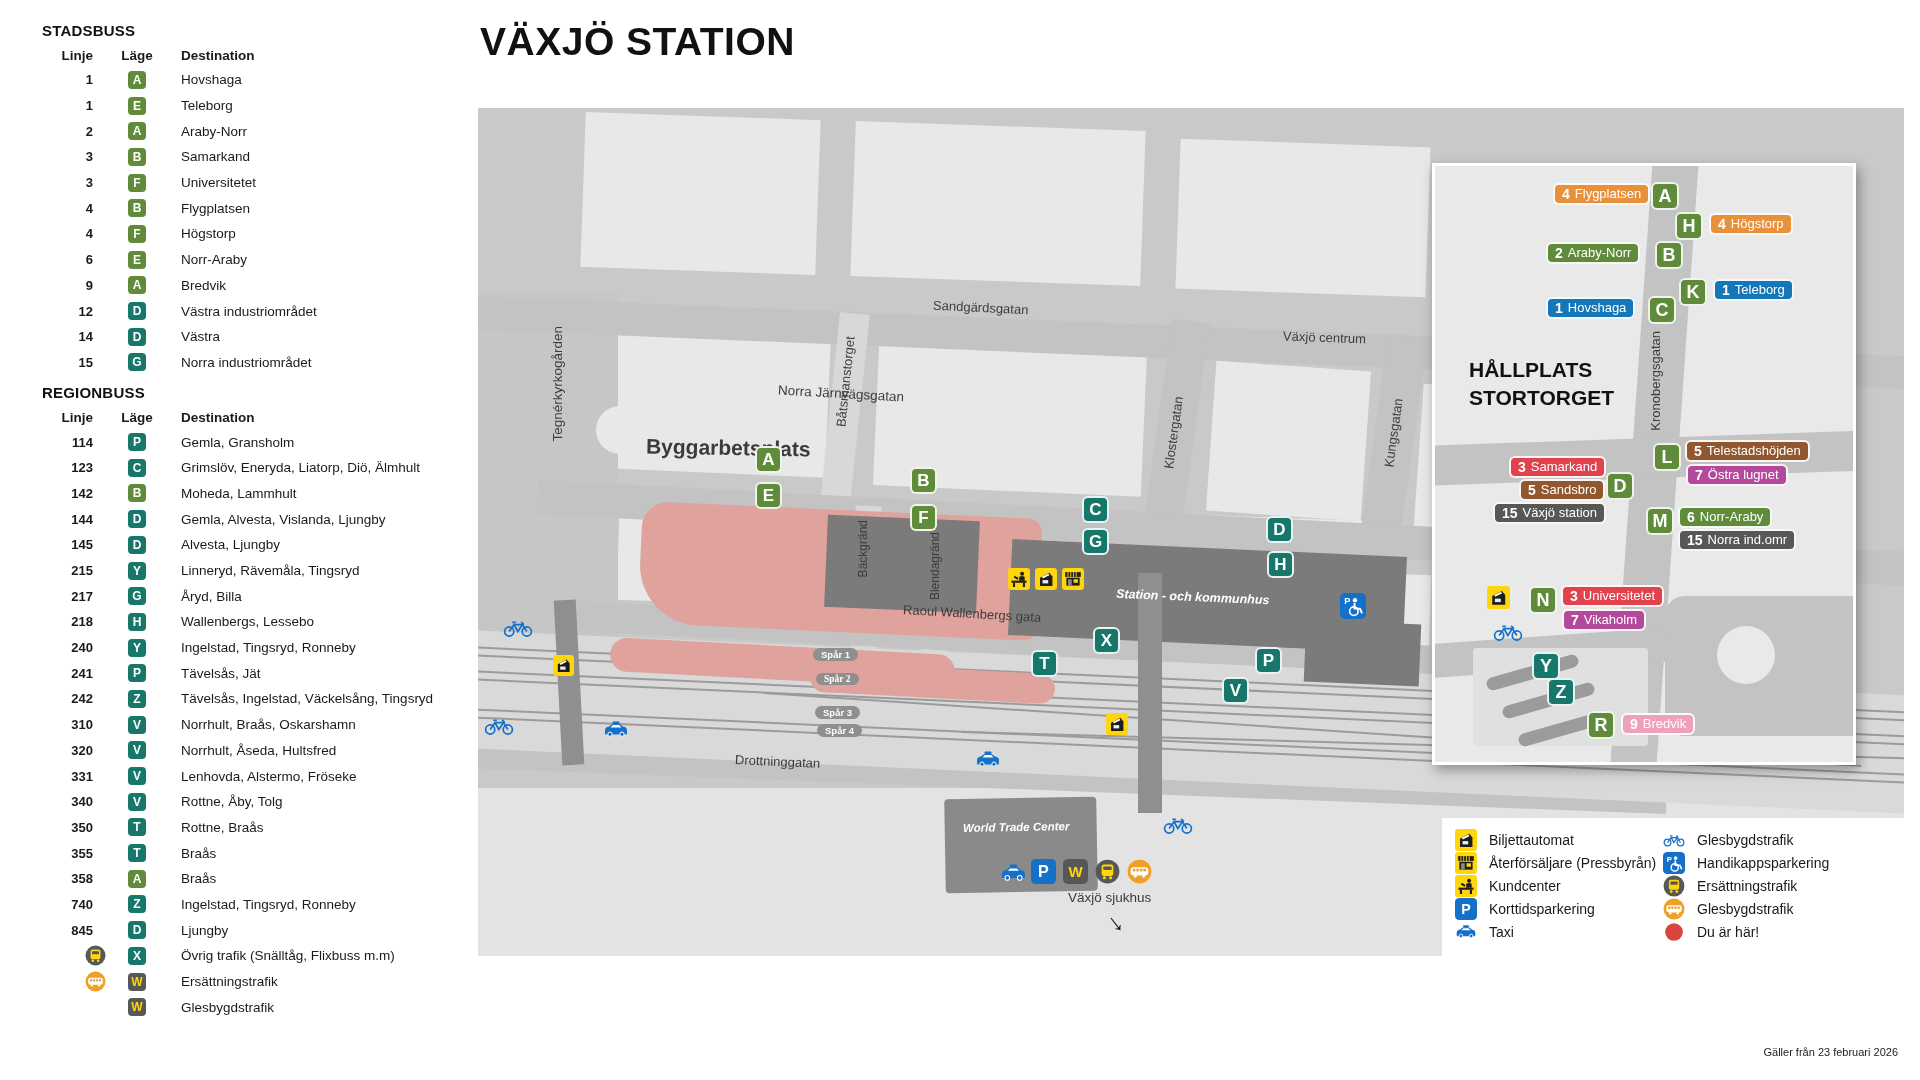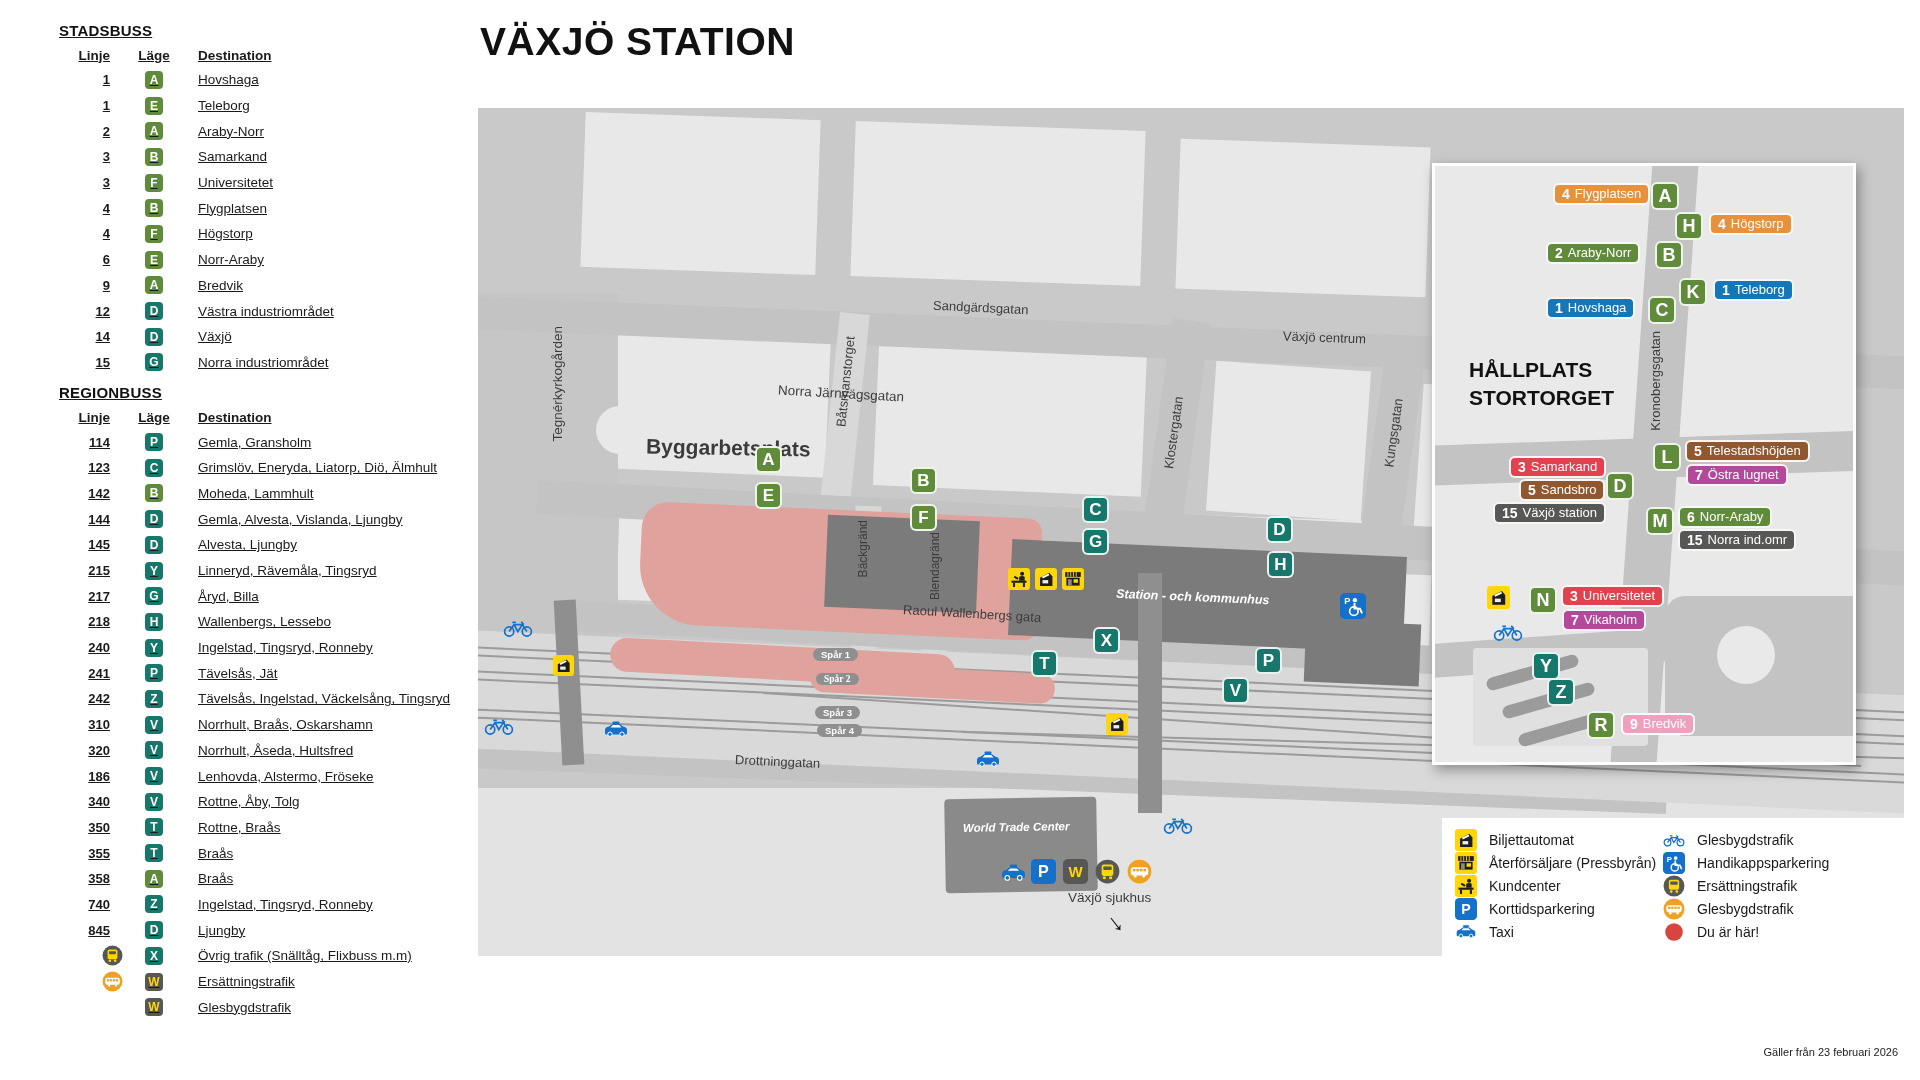--- a/index.html
+++ b/index.html
@@ -1,20 +1,20 @@
 <!DOCTYPE html>
 <html><head>
 <meta charset="utf-8">
 <style>
   * { margin:0; padding:0; box-sizing:border-box; }
   html,body { background:#fff; font-family:"Liberation Sans","DejaVu Sans",sans-serif; color:#1a1a1a; }
   #stage { position:relative; width:1920px; height:1080px; background:#fff; overflow:hidden; }
 
   
-  #sidebar { position:absolute; left:50px; top:22px; width:420px;text-decoration:underline; }
+  #sidebar { position:absolute; left:33px; top:22px; width:420px; }
   .tbl-heading { font-size:15px; font-weight:bold; color:#111; margin:0 0 4px 9px; letter-spacing:.2px; }
   .cols { display:flex; font-weight:bold; font-size:13.5px; height:24px; align-items:center; }
   .col-linje { width:60px; text-align:right; }
   .col-lage { width:52px; text-align:center; margin-left:18px;}
   .col-dest { margin-left:18px; }
   .srow { display:flex; align-items:center; height:25.7px; font-size:13.5px; }
   .linje { width:60px; text-align:right; font-weight:bold; font-size:13px; }
   .lage-cell { width:52px; margin-left:18px; display:flex; justify-content:center; align-items:center; gap:4px; position:relative;}
   .circ { position:absolute; left:-26px; width:21px; height:21px; }
   .circ svg { width:100%; height:100%; display:block; }
@@ -168,21 +168,21 @@
           </span>
           <span class="dest">Västra industriområdet</span>
         </div>
 
         <div class="srow">
           <span class="linje">14</span>
           <span class="lage-cell">
             <span class="circ"></span>
             <span class="badge-s teal">D</span>
           </span>
-          <span class="dest">Växjö</span>
+          <span class="dest">Västra</span>
         </div>
 
         <div class="srow">
           <span class="linje">15</span>
           <span class="lage-cell">
             <span class="circ"></span>
             <span class="badge-s teal">G</span>
           </span>
           <span class="dest">Norra industriområdet</span>
         </div>
@@ -306,21 +306,21 @@
         <div class="srow">
           <span class="linje">320</span>
           <span class="lage-cell">
             <span class="circ"></span>
             <span class="badge-s teal">V</span>
           </span>
           <span class="dest">Norrhult, Åseda, Hultsfred</span>
         </div>
 
         <div class="srow">
-          <span class="linje">186</span>
+          <span class="linje">331</span>
           <span class="lage-cell">
             <span class="circ"></span>
             <span class="badge-s teal">V</span>
           </span>
           <span class="dest">Lenhovda, Alstermo, Fröseke</span>
         </div>
 
         <div class="srow">
           <span class="linje">340</span>
           <span class="lage-cell">

